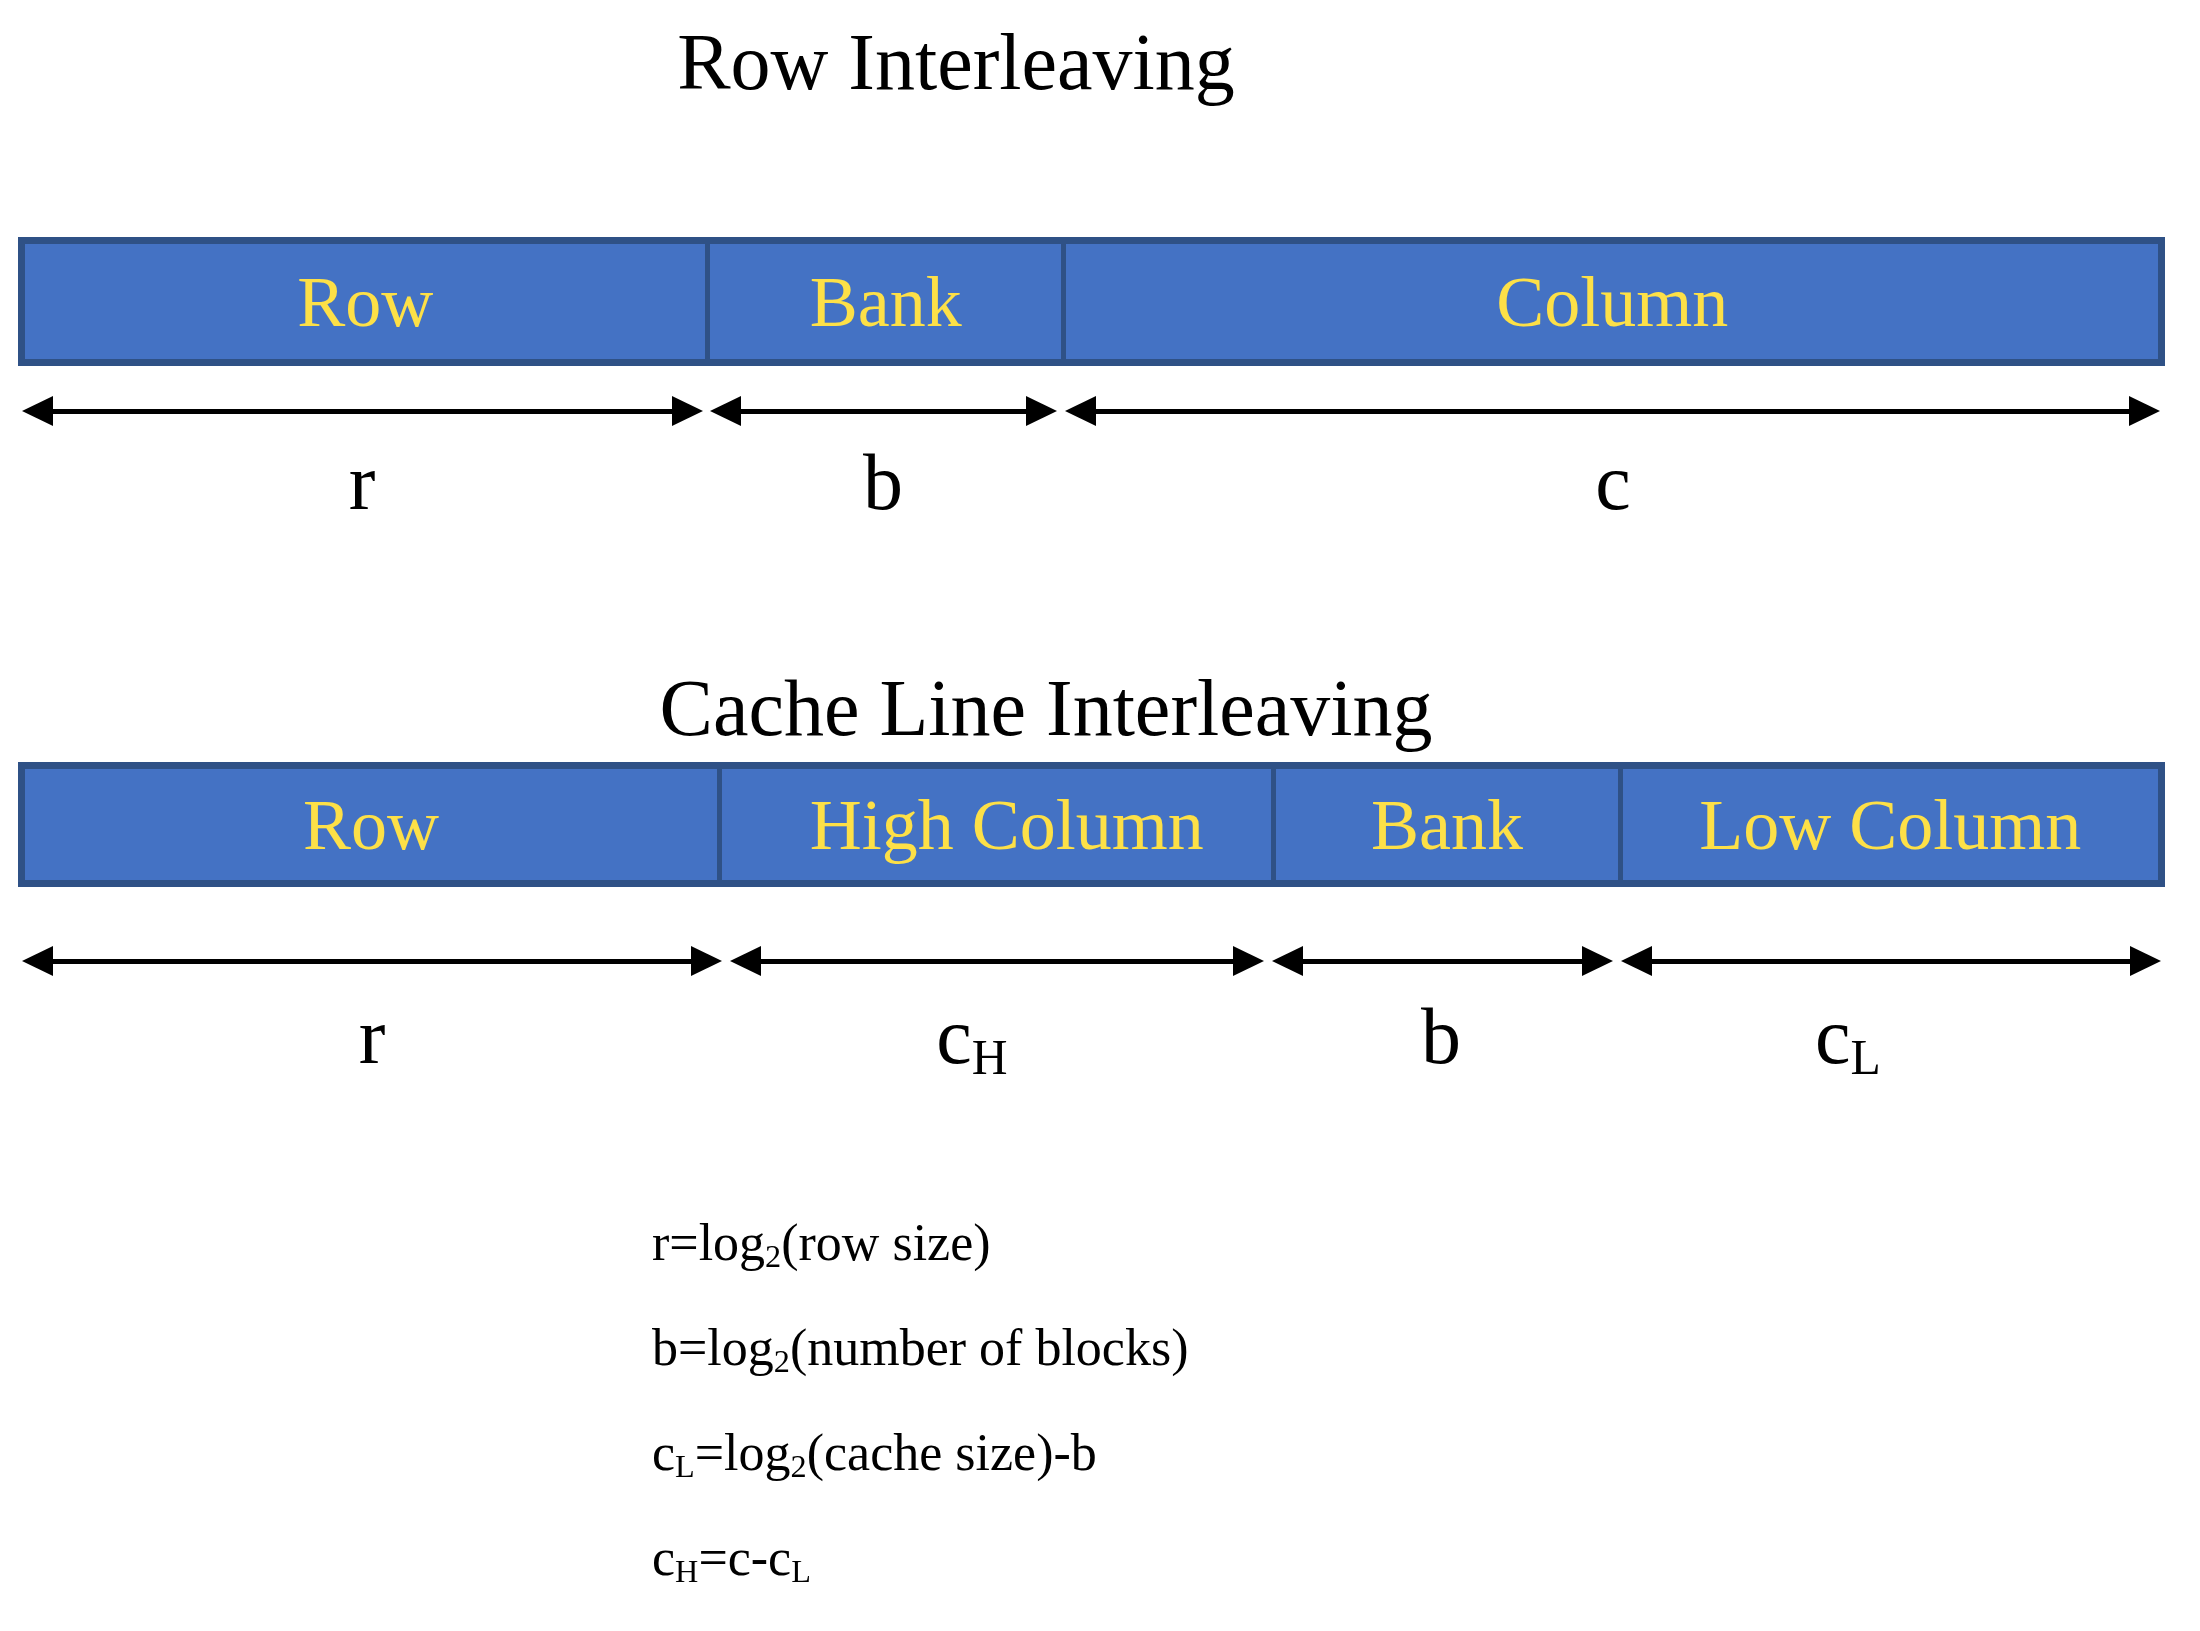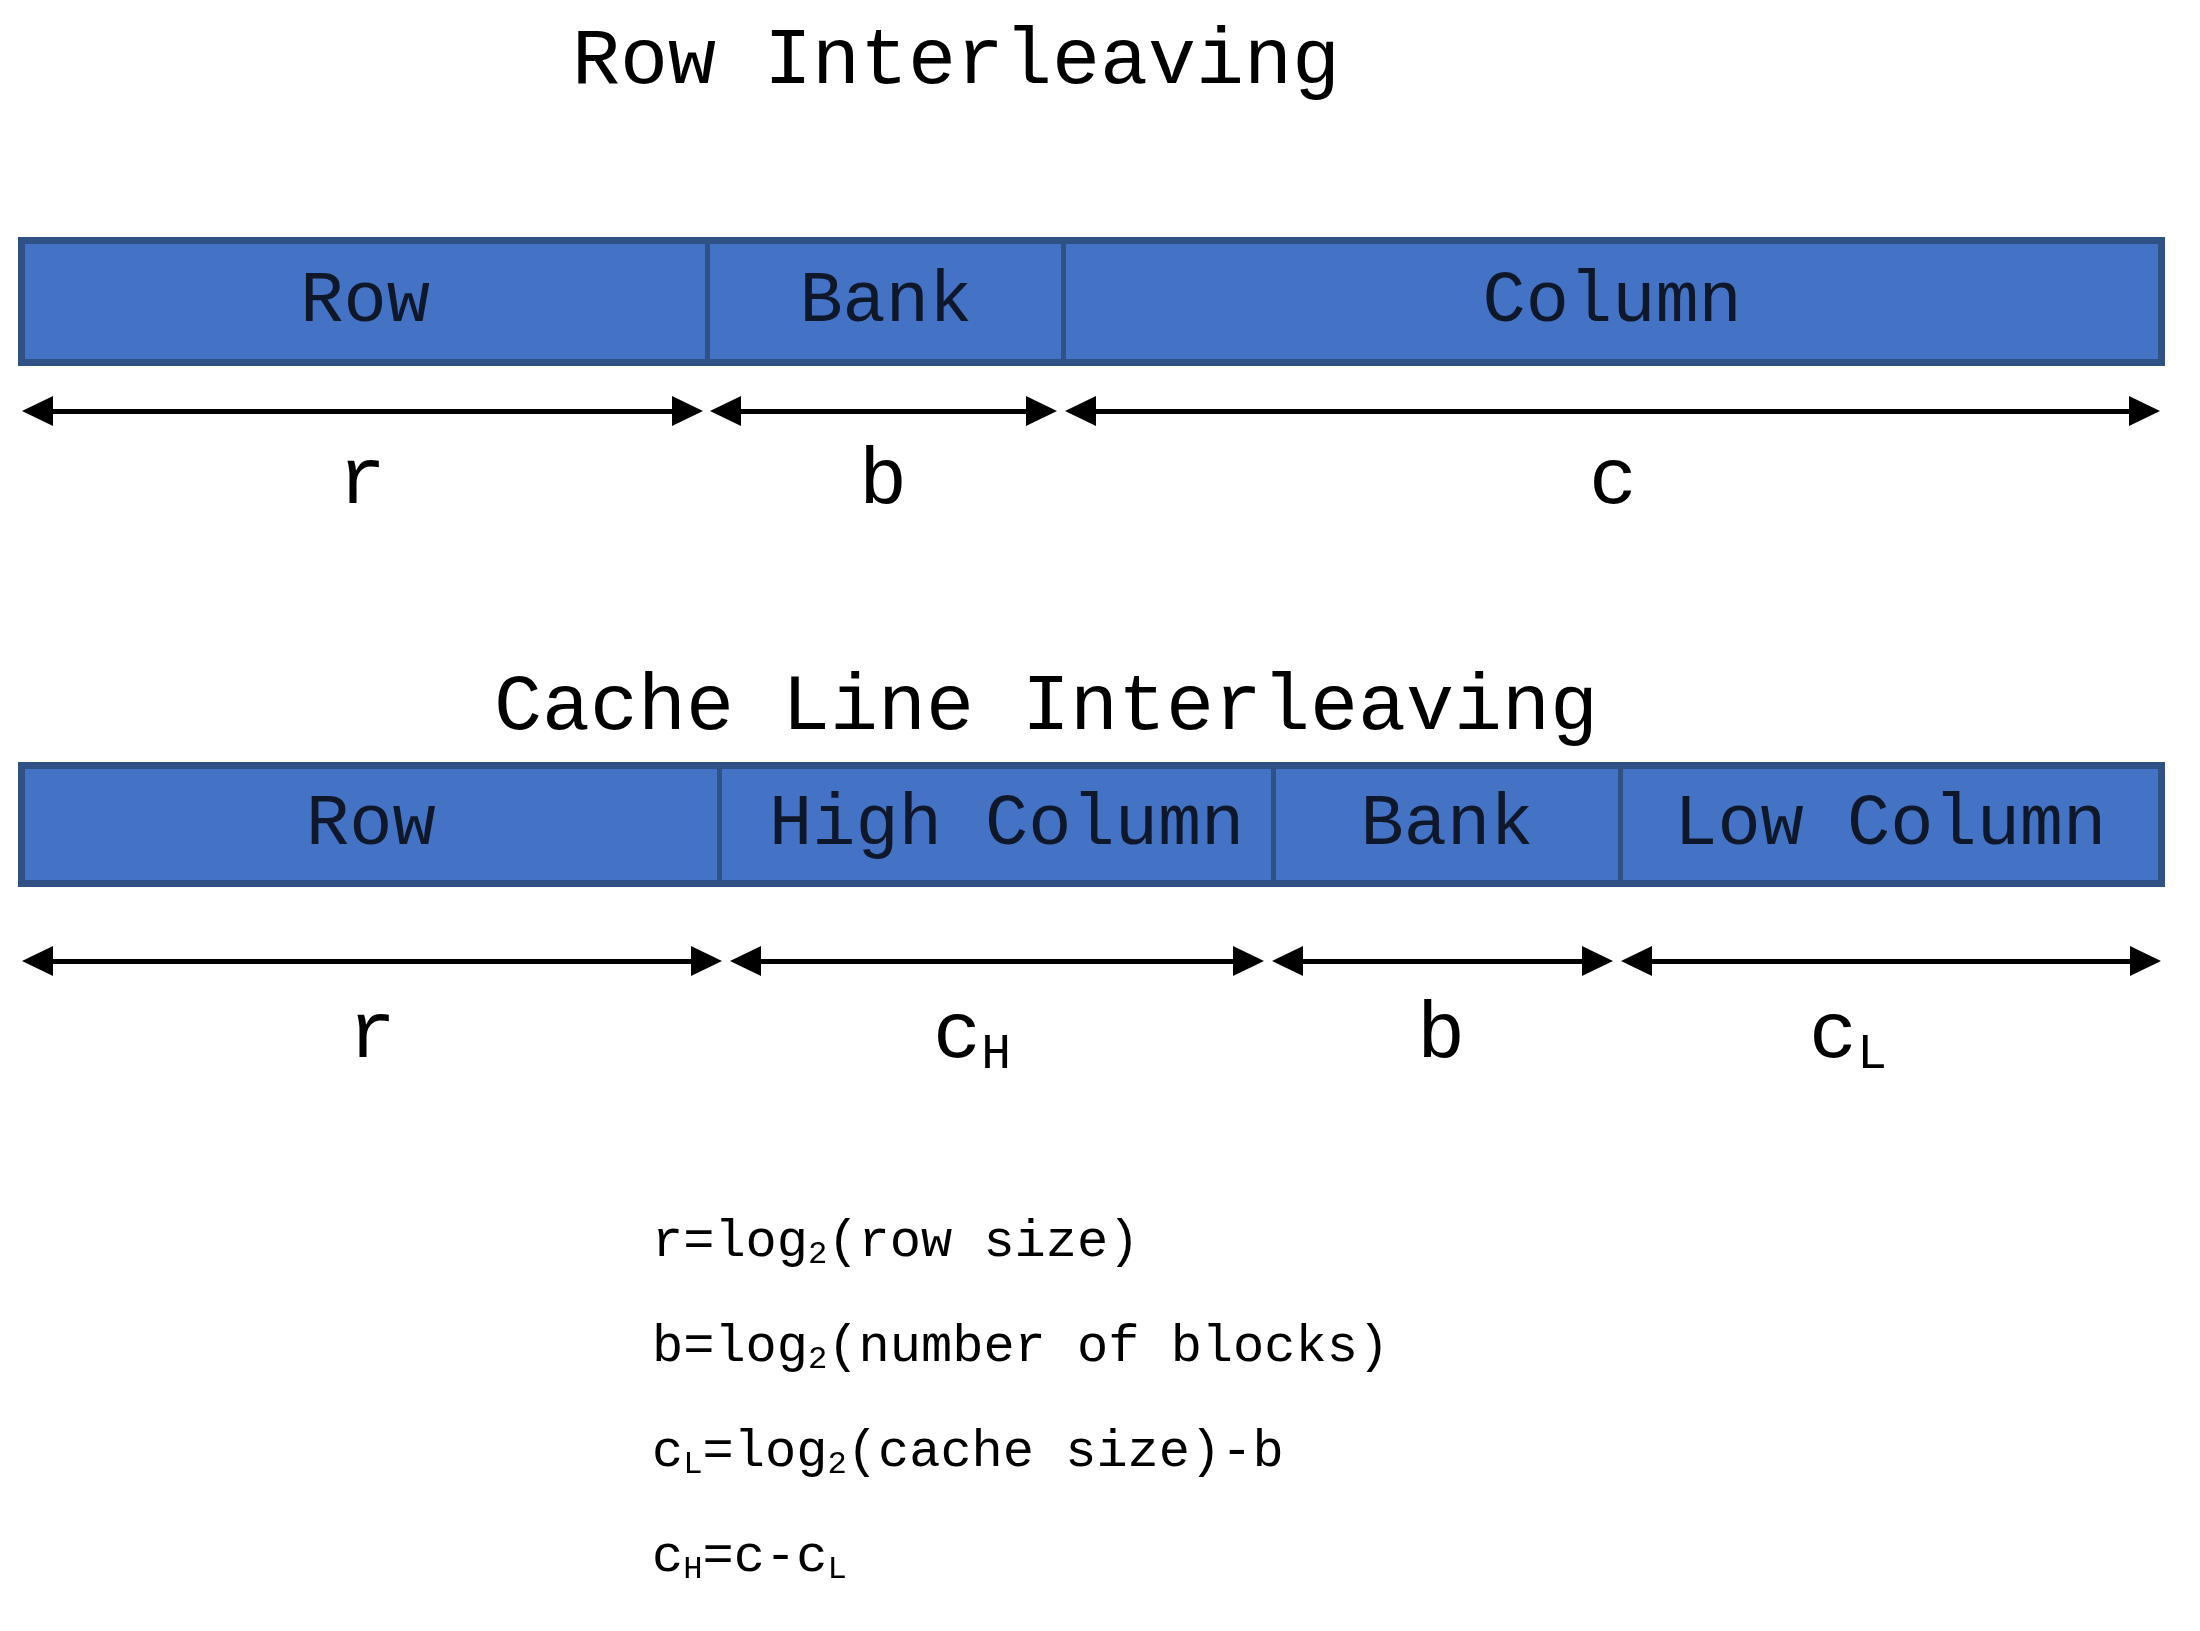--- a/index.html
+++ b/index.html
@@ -5,21 +5,21 @@
   html, body {
     margin: 0;
     padding: 0;
     background: #ffffff;
   }
   #canvas {
     position: relative;
     width: 2200px;
     height: 1631px;
     background: #ffffff;
-    font-family: Liberation Mono, monospace;
+    font-family: Liberation Serif, serif;
     color: #000000;
     overflow: hidden;
   }
 
   
   .title {
     position: absolute;
     transform: translateX(-50%);
     font-size: 80px;
     line-height: 1.0;
@@ -43,21 +43,21 @@
   #bar-row { top: 237px; height: 129px; }
   #bar-cache { top: 762px; height: 125px; }
   .cell {
     background: #4472C4;
     display: flex;
     align-items: center;
     justify-content: center;
     overflow: hidden;
   }
   .cell-label {
-    color: #0f172a;
+    color: #fde047;
     font-size: 72px;
     line-height: 1;
     white-space: nowrap;
   }
   
   .w-r1-0 { flex-grow: 688; flex-basis: 0; }
   .w-r1-1 { flex-grow: 355; flex-basis: 0; }
   .w-r1-2 { flex-grow: 1104; flex-basis: 0; }
   
   .w-r2-0 { flex-grow: 708; flex-basis: 0; }

